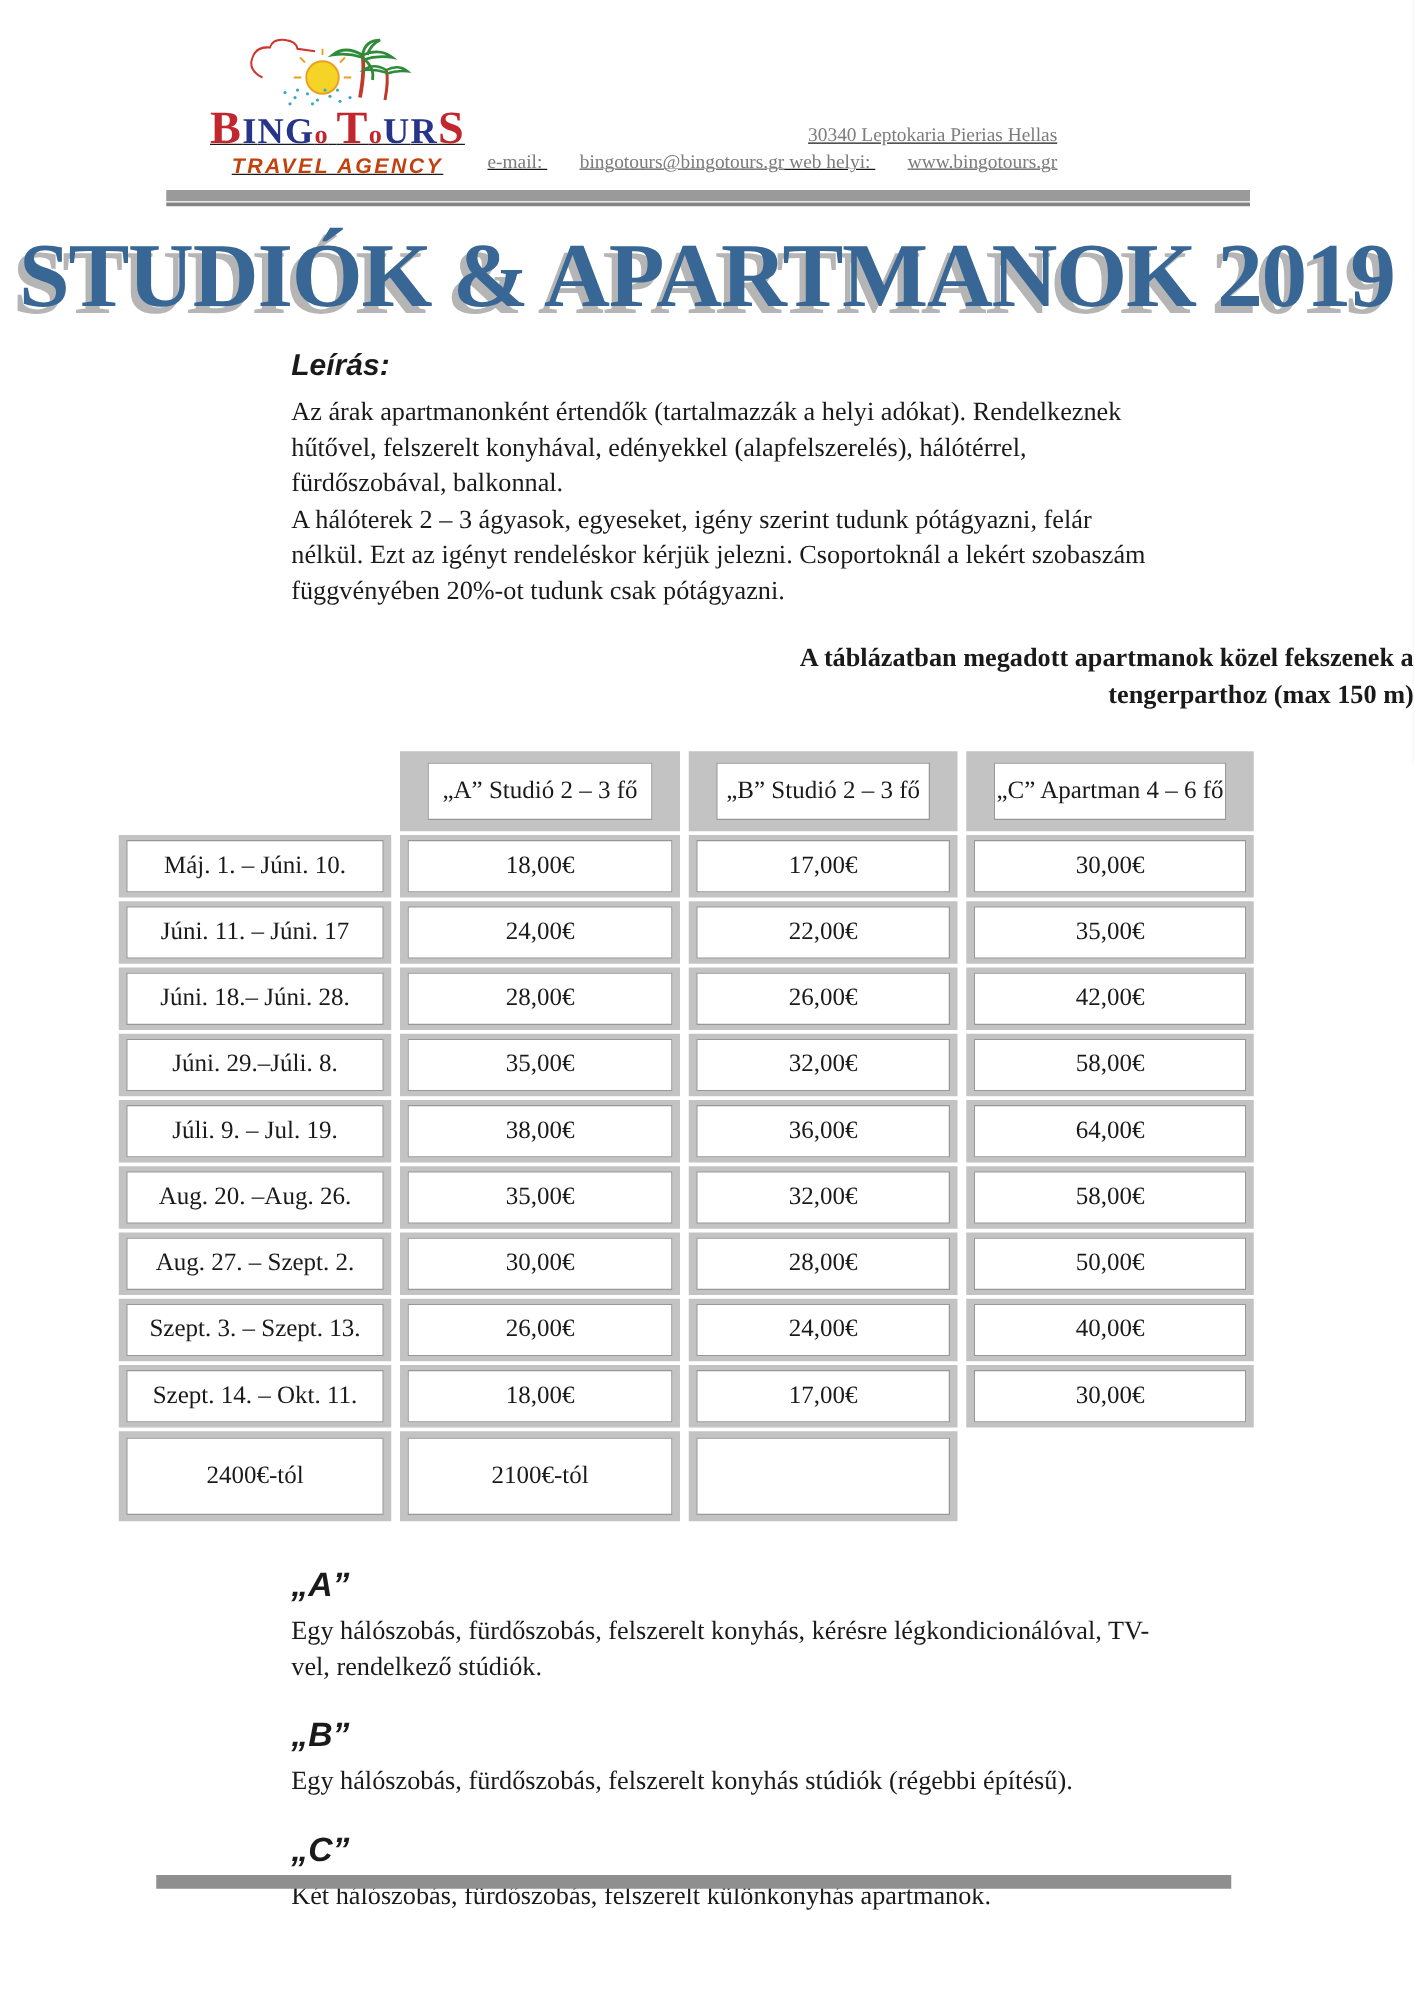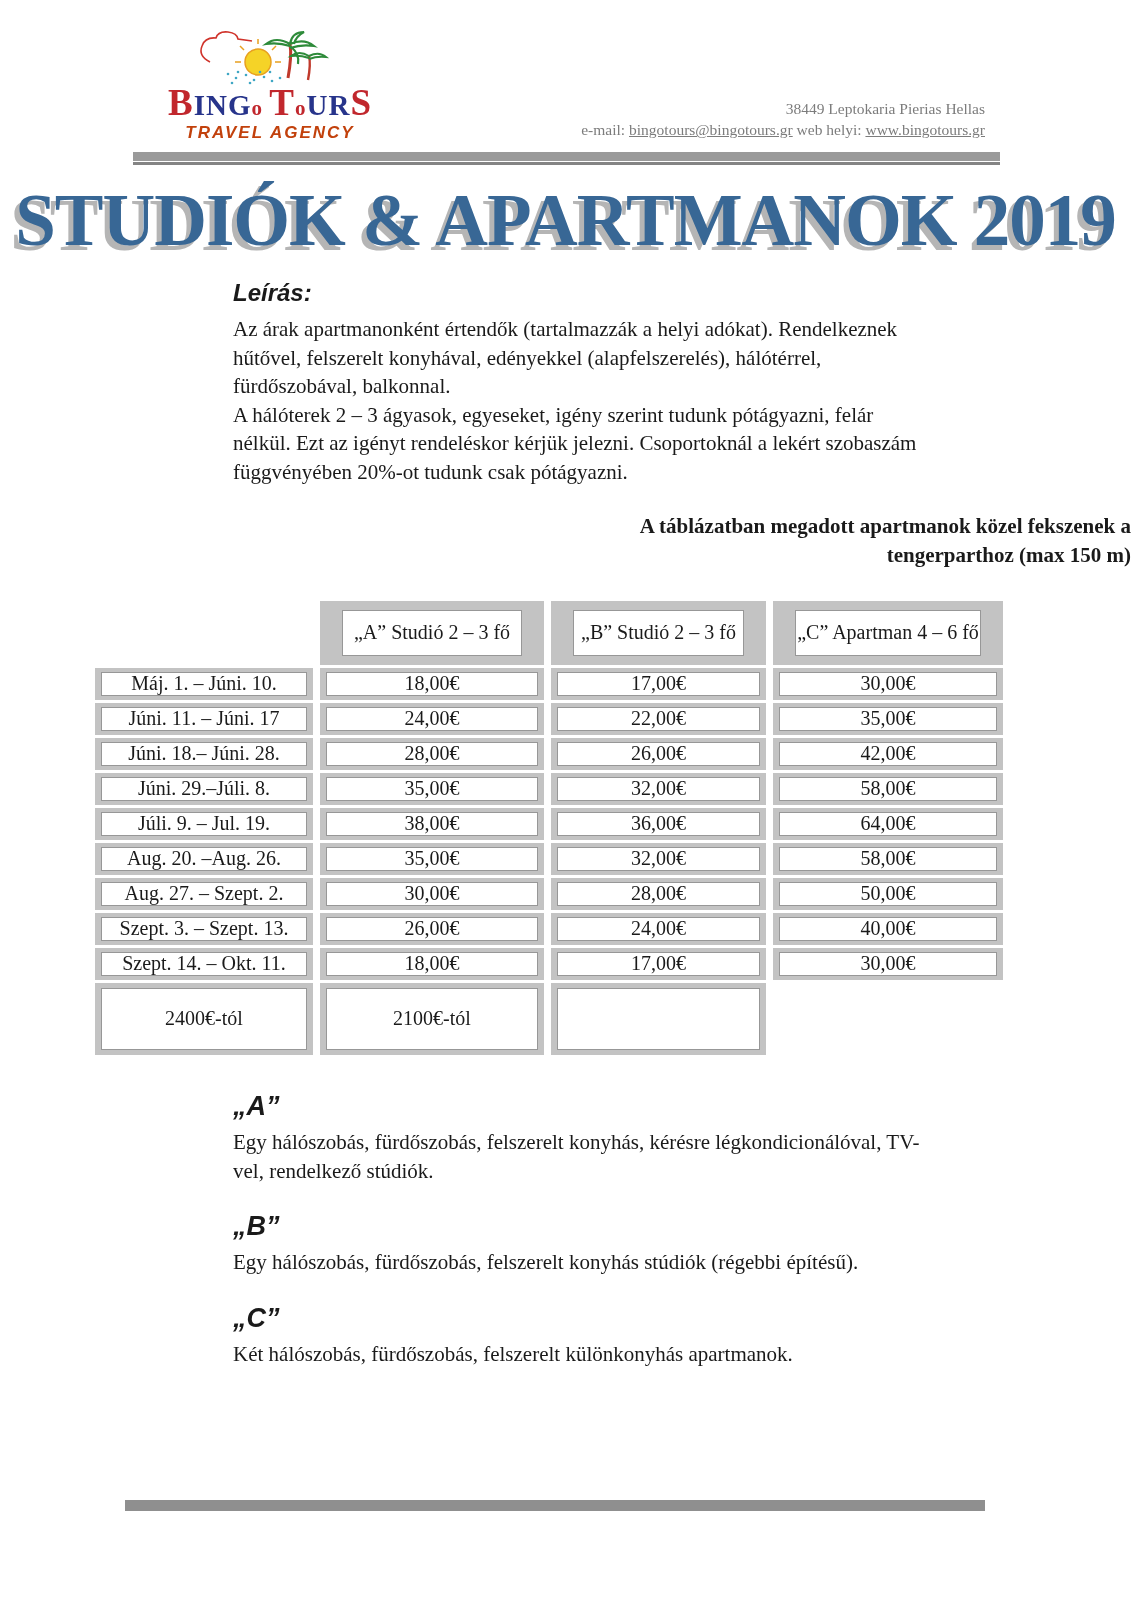--- a/index.html
+++ b/index.html
@@ -3,35 +3,35 @@
 <meta charset="utf-8">
 <style>
   * { margin:0; padding:0; box-sizing:border-box; }
   html,body { background:#e8e8e8; }
   .page {
     width:1131px; height:1600px; margin:0 auto; background:#ffffff;
     position:relative; overflow:hidden;
     font-family:"Liberation Serif", serif; color:#1a1a1a;
   }
   
-  .header { display:flex; justify-content:space-between; align-items:flex-end;
-            padding:28px 146px 0 150px; }
+  .header { display:flex; align-items:flex-end;
+            padding:28px 146px 0 150px;text-decoration:underline; }
   .logo-block { width:240px; text-align:center; }
   .logo-sketch { display:block; margin:0 auto -2px auto; }
   .logo-text { font-family:"Liberation Serif", serif; font-weight:bold; line-height:1;
                white-space:nowrap; letter-spacing:1px; }
   .logo-text .lg { font-size:37px; }
   .logo-text .md { font-size:29px; }
   .logo-text .sm { font-size:21px; }
   .logo-tagline { font-family:"Liberation Sans", sans-serif; font-style:italic;
                   font-weight:bold; color:#c2410c; font-size:17px; letter-spacing:2px;
                   margin-top:2px; }
   .contact { text-align:right; font-size:15.5px; color:#7c7c7c; line-height:1.4;
              padding-bottom:2px; }
-  .contact a { color:#7c7c7c; text-decoration:underline; }
+  .contact a { color:#7c7c7c; text-decoration:underline;margin-left:26px; }
   
   .rule-top { margin:9px 131px 0 133px; }
   .rule-top .thick { height:9px; background:#9a9a9a; }
   .rule-top .thin  { height:3px; background:#848484; margin-top:1px; }
   .rule-bottom { position:absolute; left:125px; bottom:89px; width:860px; height:11px;
                  background:#8f8f8f; }
   
   .page-title {
     margin-top:14px; text-align:center;
     font-family:"Liberation Serif", serif; font-weight:bold;
@@ -49,21 +49,21 @@
   
   .price-table {
     margin:32px 0 0 95px; width:915px;
     display:grid; grid-template-columns:218px 224px 215px 230px;
     column-gap:7px; row-gap:3px;
   }
   .cell { background:#c3c3c3; padding:4px 6px; }
   .cell.spacer { background:transparent; }
   .cell.head { padding:9px 22px; }
   .cell.tall { padding:5px 6px; }
-  .inner { background:#ffffff; border:1px solid #979797; height:24px;
+  .inner { background:#ffffff; border:1px solid #979797; height:42px;
            display:flex; align-items:center; justify-content:center;
            font-size:20px; text-align:center; white-space:pre-line; line-height:1.15; }
   .cell.head .inner { height:46px; }
   .cell.tall .inner { height:62px; }
   
   .sections { margin:36px 0 0 233px; width:762px; }
   .section { margin-top:26px; }
   .section-heading { font-family:"Liberation Sans", sans-serif; font-style:italic;
                      font-weight:bold; font-size:27px; margin-bottom:6px; }
 </style>
@@ -94,21 +94,21 @@
             <circle cx="70" cy="55" r="1.3"></circle>
           <circle cx="100" cy="50" r="1.3"></circle>
             <circle cx="52" cy="55" r="1.3"></circle>
             <circle cx="90" cy="44" r="1.3"></circle>
         </g>
       </svg>
       <div class="logo-text"><span class="lg" style="color: rgb(193, 39, 45);">B</span><span class="md" style="color: rgb(39, 52, 139);">I</span><span class="md" style="color: rgb(39, 52, 139);">N</span><span class="md" style="color: rgb(39, 52, 139);">G</span><span class="sm" style="color: rgb(193, 39, 45);">o</span><span class="sm" style="color: rgb(0, 0, 0);"> </span><span class="lg" style="color: rgb(193, 39, 45);">T</span><span class="sm" style="color: rgb(193, 39, 45);">o</span><span class="md" style="color: rgb(39, 52, 139);">U</span><span class="md" style="color: rgb(39, 52, 139);">R</span><span class="lg" style="color: rgb(193, 39, 45);">S</span></div>
       <div class="logo-tagline">TRAVEL AGENCY</div>
     </div>
     <div class="contact">
-      <div>38449 Leptokaria Pierias Hellas</div>
+      <div>30340 Leptokaria Pierias Hellas</div>
       <div><span>e-mail: </span><a href="#">bingotours@bingotours.gr</a><span>  web helyi: </span><a href="#">www.bingotours.gr</a></div>
     </div>
   </div>
 
   <div class="rule-top">
     <div class="thick"></div>
       <div class="thin"></div>
   </div>
 
   <div class="page-title">STUDIÓK &amp; APARTMANOK 2019</div>

